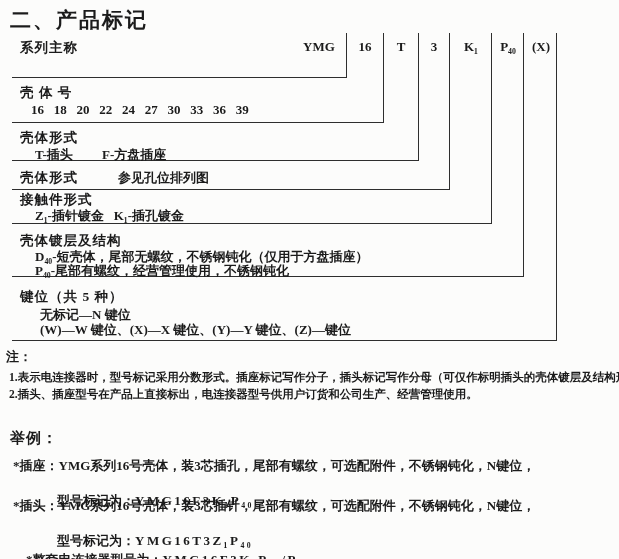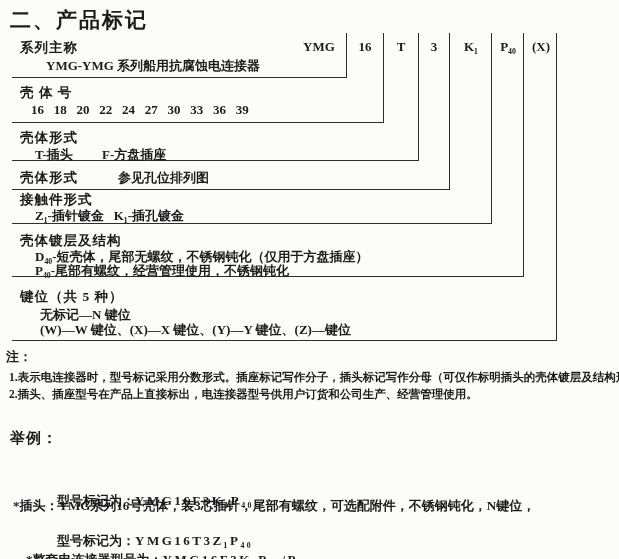--- a/index.html
+++ b/index.html
@@ -64,21 +64,20 @@
 
   <div class="conn c1"></div>
   <div class="conn c2"></div>
   <div class="conn c3"></div>
   <div class="conn c4"></div>
   <div class="conn c5"></div>
   <div class="conn c6"></div>
   <div class="conn c7"></div>
 
   <div class="abs sec-label" style="left:20px;top:39px">系列主称</div>
-  <div class="abs sec-line" style="left:46px;top:57px">YMG-YMG 系列船用抗腐蚀电连接器</div>
 
   <div class="abs sec-label" style="left:20px;top:84px">壳 体 号</div>
   <div class="abs sec-line" style="left:31px;top:102px">16   18   20   22   24   27   30   33   36   39</div>
 
   <div class="abs sec-label" style="left:20px;top:129px">壳体形式</div>
   <div class="abs sec-line" style="left:35px;top:146px">T-插头　　 F-方盘插座</div>
 
   <div class="abs sec-label" style="left:20px;top:169px">壳体形式</div>
   <div class="abs sec-line" style="left:118px;top:169px">参见孔位排列图</div>
 
@@ -92,20 +91,21 @@
   <div class="abs sec-label" style="left:20px;top:288px">键位（共 5 种）</div>
   <div class="abs sec-line" style="left:40px;top:306px">无标记—N 键位</div>
   <div class="abs sec-line" style="left:40px;top:321px">(W)—W 键位、(X)—X 键位、(Y)—Y 键位、(Z)—键位</div>
 
   <div class="abs note-head">注：</div>
   <div class="abs note-line" style="top:370px">1.表示电连接器时，型号标记采用分数形式。插座标记写作分子，插头标记写作分母（可仅作标明插头的壳体镀层及结构形式），</div>
   <div class="abs note-line" style="top:387px">2.插头、插座型号在产品上直接标出，电连接器型号供用户订货和公司生产、经营管理使用。</div>
 
   <div class="abs ex-head">举例：</div>
 
+  <div class="abs ex-line" style="left:13px;top:457px">*插座：YMG系列16号壳体，装3芯插孔，尾部有螺纹，可选配附件，不锈钢钝化，N键位，</div>
   <div class="abs ex-line" style="left:44px;top:476px">
     <span>型号标记为：</span><span class="model-code">YMG16F3K₁P₄₀</span>
   </div>
 
   <div class="abs ex-line" style="left:13px;top:497px">*插头：YMG系列16号壳体，装3芯插针，尾部有螺纹，可选配附件，不锈钢钝化，N键位，</div>
   <div class="abs ex-line" style="left:44px;top:516px">
     <span>型号标记为：</span><span class="model-code">YMG16T3Z₁P₄₀</span>
   </div>
 
   <div class="abs ex-line" style="left:13px;top:535px">

